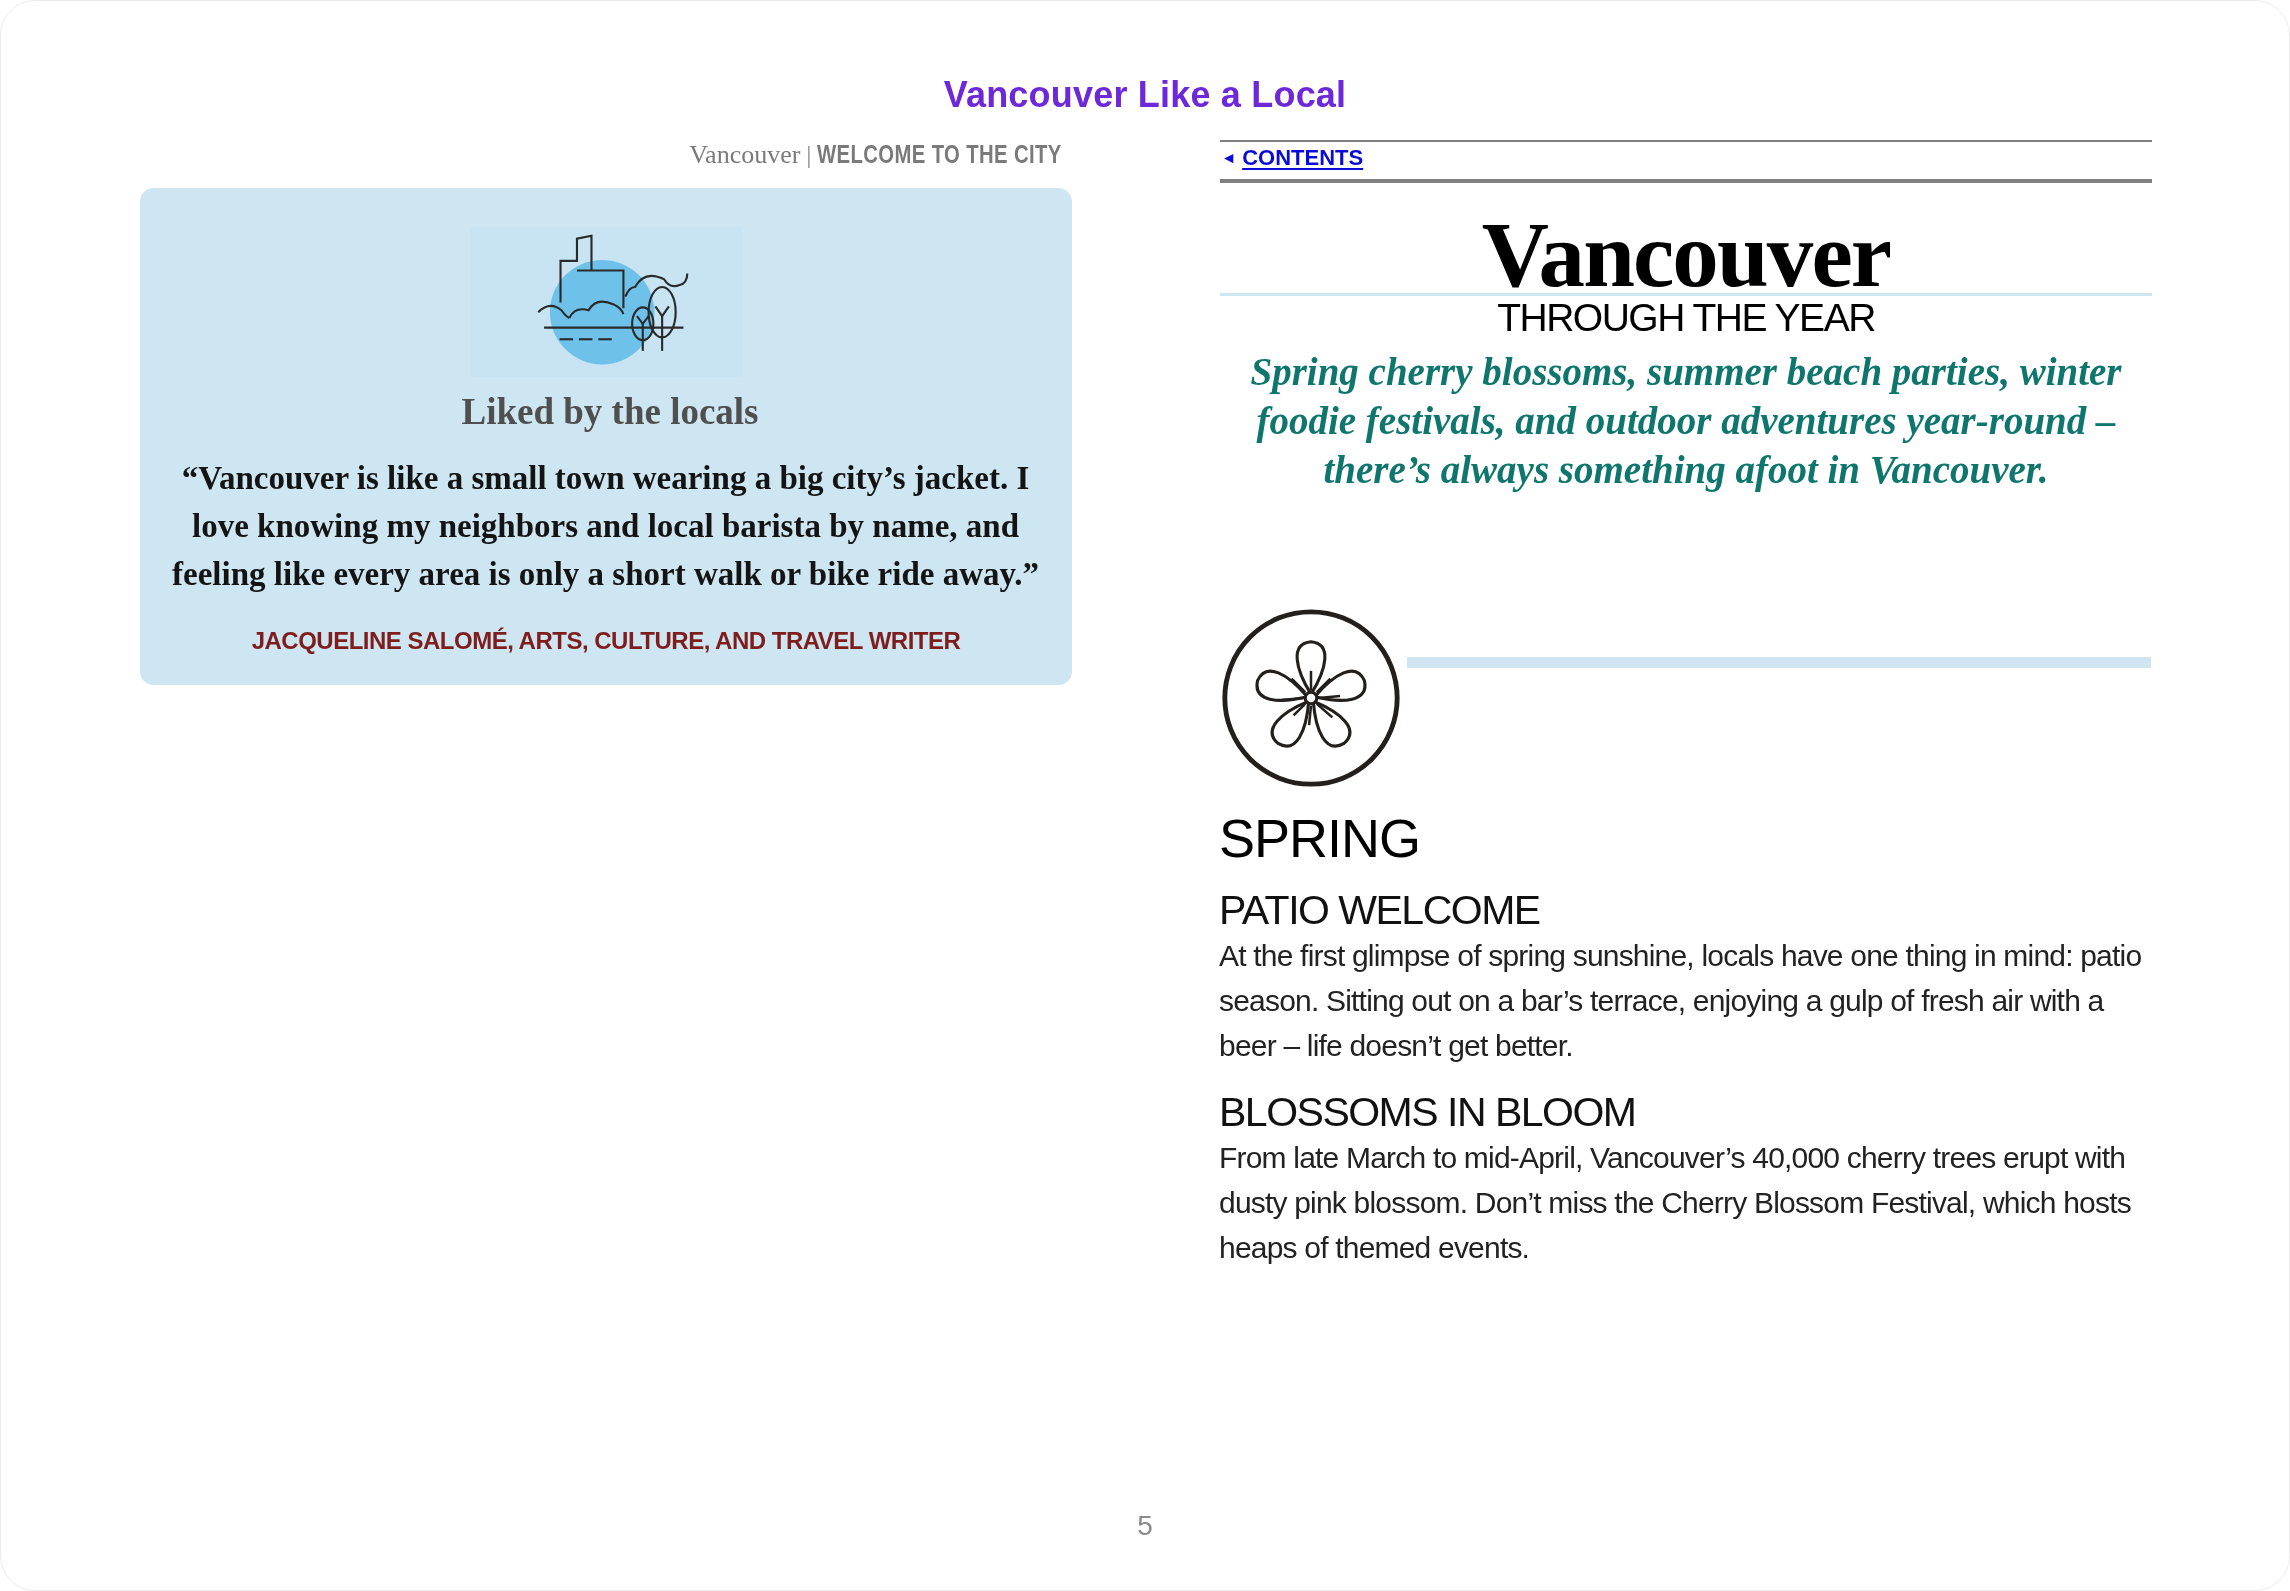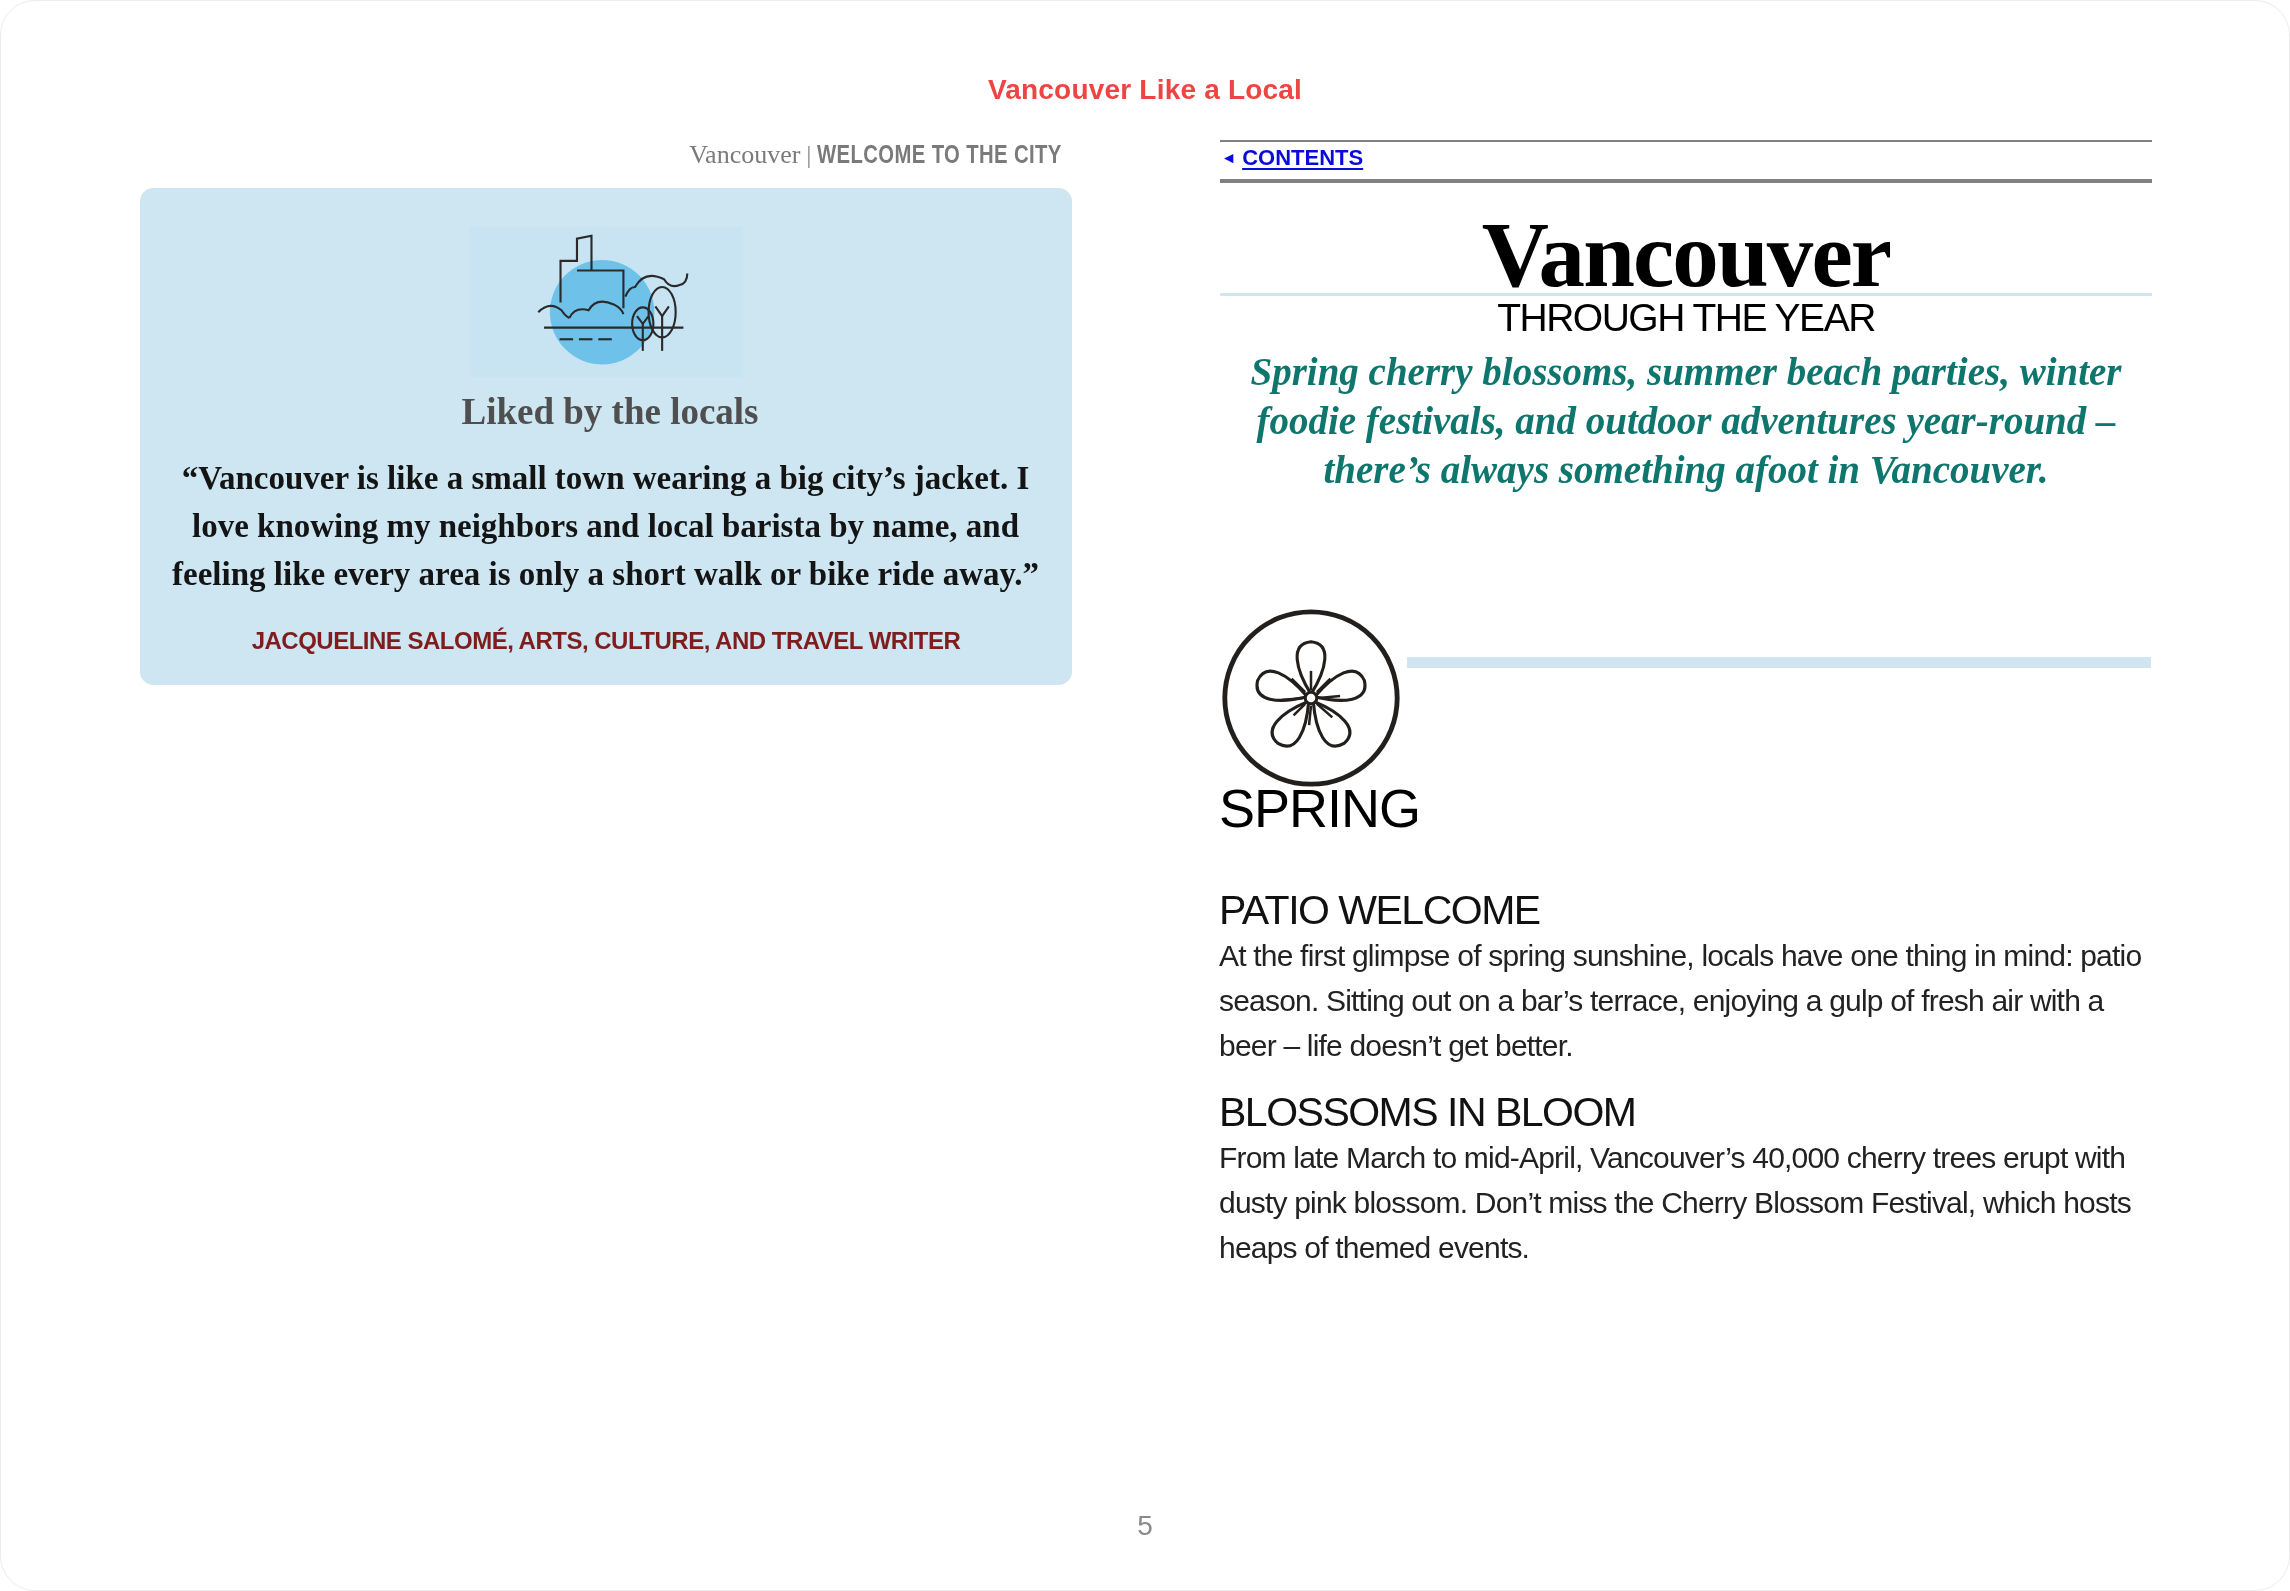--- a/index.html
+++ b/index.html
@@ -7,21 +7,21 @@
       width: 2290px; height: 1591px; overflow: hidden;
       background: #ffffff; position: relative;
       font-family: "Liberation Sans", sans-serif;
     }
     .window {
       position: absolute; left: 0; top: 0; width: 2288px; height: 1589px;
       border: 1px solid #ececec; border-radius: 35px; background: #fff;
     }
     .app-title {
       position: absolute; left: 0; width: 2290px; top: 74px; text-align: center;
-      font-family: "Liberation Sans", sans-serif; font-size: 28px; color: #ef4444; font-weight: bold;
+      font-family: "Liberation Sans", sans-serif; font-size: 36px; color: #6d28d9; font-weight: bold;
       letter-spacing: 0.2px;
     }
     
     .running-head {
       position: absolute; right: 1219px; top: 139px; white-space: nowrap;
       font-size: 26px; color: #7a7a7a;
     }
     .running-head .city { font-family: "Liberation Serif", serif; }
     .running-head .sep { font-family: "Liberation Serif", serif; margin: 0 5.8px; color: #8a8a8a; }
     .running-head .section {
@@ -70,21 +70,21 @@
       position: absolute; left: 1220px; width: 932px; top: 295px; text-align: center;
       font-family: "Liberation Sans", sans-serif; font-size: 39px; line-height: 45px; color: #000; letter-spacing: -1.5px;
     }
     .intro {
       position: absolute; left: 1220px; width: 932px; top: 347px; text-align: center;
       font-family: "Liberation Serif", serif; font-style: italic; font-weight: bold; font-size: 39px; line-height: 49px; color: #0f766e;
     }
     .season-icon { position: absolute; left: 1219px; top: 606px; width: 184px; height: 184px; }
     .season-rule { position: absolute; left: 1407px; width: 744px; top: 657px; height: 10.7px; background: #cfe6f2; }
     .season-title {
-      position: absolute; left: 1219px; top: 777px; font-family: "Liberation Sans", sans-serif;
+      position: absolute; left: 1219px; top: 807px; font-family: "Liberation Sans", sans-serif;
       font-size: 54px; line-height: 62px; color: #000; letter-spacing: -1px;
     }
     .sub-head {
       position: absolute; left: 1219px; font-family: "Liberation Sans", sans-serif; font-weight: normal;
       font-size: 41px; line-height: 47px; color: #111; letter-spacing: -1.5px;
     }
     .body-text {
       position: absolute; left: 1219px; width: 932px; font-family: "Liberation Sans", sans-serif;
       font-size: 30px; line-height: 45px; color: #222; letter-spacing: -0.8px;
     }

